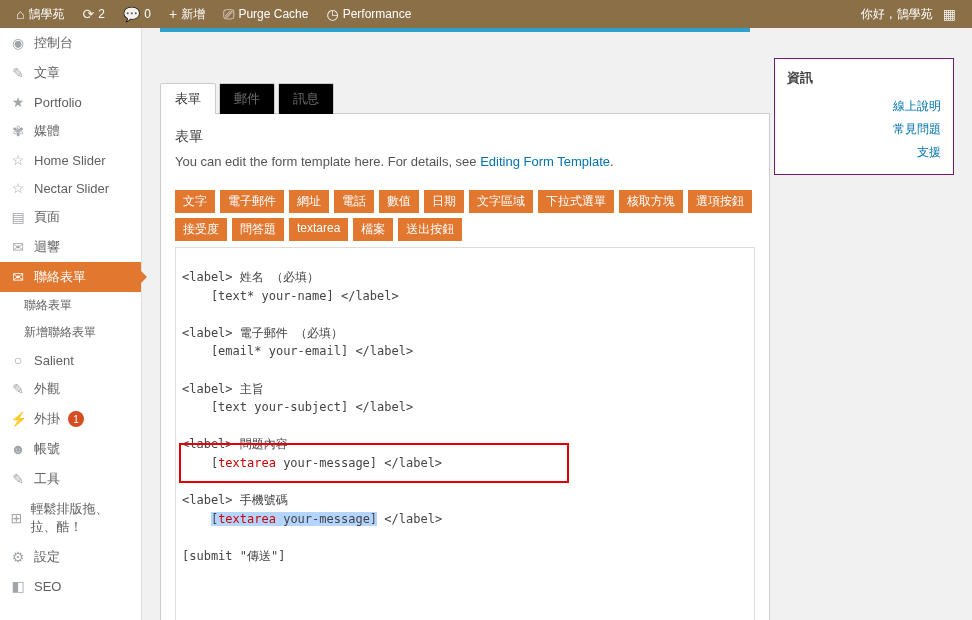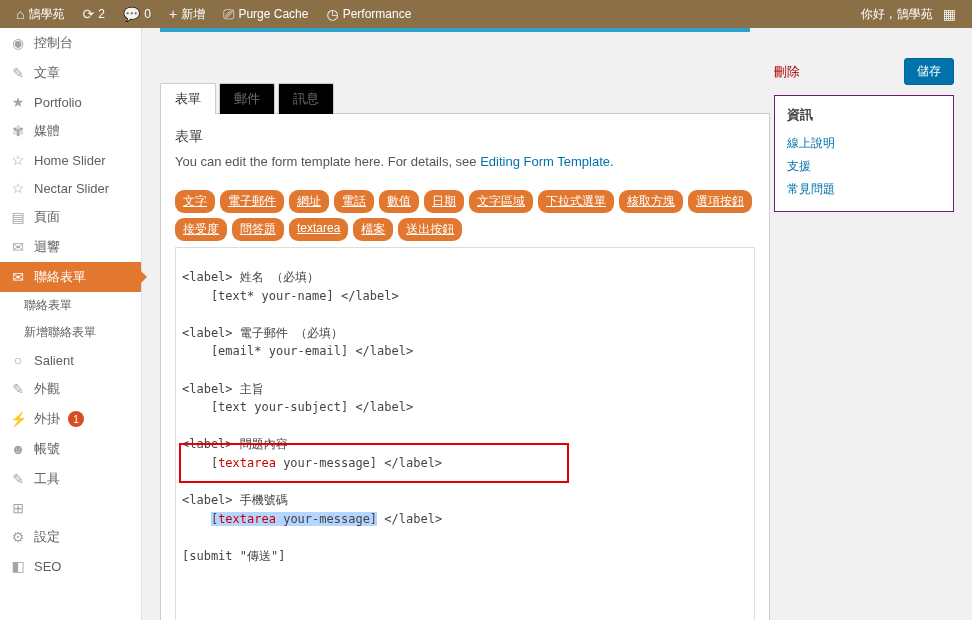--- a/index.html
+++ b/index.html
@@ -21,32 +21,32 @@
 .badge-num { display:inline-flex; align-items:center; justify-content:center; min-width:16px; height:16px; border-radius:8px; background:#d54e21; color:#fff; font-size:10px; padding:0 4px;}
 
 .content { flex:1; padding: 0 18px 30px 18px; position: relative; }
 .top-blue { position:absolute; top:0; left:18px; height:4px; background:#2ea2cc; width:590px; }
 .right-col { position:absolute; top:30px; right:18px; width:180px; }
 .action-row { display:flex; justify-content:space-between; align-items:center; margin-bottom:10px; }
 .link-del { color:#a00; text-decoration:none; cursor:pointer; }
 .btn-save { background:#0073aa; border:1px solid #006799; color:#fff; padding:4px 12px; border-radius:3px; cursor:pointer; font-size:12px; }
 .info-box { background:#fff; border:1px solid #701a75; padding:10px 12px; }
 .info-box h3 { font-size:13px; font-weight:600; margin-bottom:8px; }
-.info-box a { display:block; color:#0073aa; text-decoration:none; padding:3px 0; font-size:12px; cursor:pointer; }
+.info-box a { display:block; color:#0073aa; text-decoration:none; padding:3px 0; font-size:12px; cursor:pointer;text-align:right; }
 
 .main-panel { margin-top:55px; width: 610px; }
 .tab-bar { display:flex; border-bottom:1px solid #ccc; }
 .tab { padding:6px 14px; border:1px solid #ccc; border-bottom:none; background:#000000; margin-right:3px; margin-bottom:-1px; cursor:pointer; font-size:13px; color:#6e6e6e; border-radius:2px 2px 0 0;}
 .tab.active { background:#fff; color:#333; font-weight:500; }
 .panel-body { background:#fff; border:1px solid #ccc; border-top:none; padding:14px 14px 14px 14px; }
 .panel-body h2 { font-size:14px; font-weight:400; margin-bottom:8px; }
 .desc { font-size:13px; margin-bottom:21px; color:#555; }
 .desc a { color:#0073aa; text-decoration:none; cursor:pointer; }
 .tag-row { display:flex; flex-wrap:wrap; gap:5px; margin-bottom:6px; }
-.tag { background:#e27730; color:#fff; padding:3px 8px; border-radius:9px; font-size:12px; cursor:pointer;text-decoration:underline; }
+.tag { background:#e27730; color:#fff; padding:3px 8px; border-radius:0; font-size:12px; cursor:pointer; }
 .code-area { width:100%; height:382px; border:1px solid #ddd; padding:20px 6px; font-family: "Menlo", "Consolas", monospace; font-size:12px; line-height:1.55; resize:none; background:#fff; position:relative; overflow:hidden;}
 .code-content { white-space: pre; }
 .hl-red { color:#c00; }
 .hl-box { position:absolute; border:2px solid #e30000; left:3px; top:195px; width:390px; height:40px; pointer-events:none; }
 .sel { background:#b4d5ff; }
 </style>
 </head>
 <body>
 
 <div class="admin-bar">
@@ -138,44 +138,41 @@
     <div class="menu-item">
         <span class="mi-ico">☻</span>
         <span>帳號</span>
       </div>
     <div class="menu-item">
         <span class="mi-ico">✎</span>
         <span>工具</span>
       </div>
     <div class="menu-item">
         <span class="mi-ico">⊞</span>
+        <span>輕鬆排版拖、拉、酷！</span>
       </div>
     <div class="menu-item">
         <span class="mi-ico">⚙</span>
         <span>設定</span>
       </div>
     <div class="menu-item">
         <span class="mi-ico">◧</span>
         <span>SEO</span>
       </div>
 
   </div>
 
   <div class="content">
     <div class="top-blue"></div>
     <div class="right-col">
-      <div class="action-row">
-        <a class="link-del">刪除</a>
-        <button class="btn-save">儲存</button>
-      </div>
       <div class="info-box">
         <h3>資訊</h3>
         <a>線上說明</a>
+        <a>常見問題</a>
         <a>支援</a>
-        <a>常見問題</a>
       </div>
     </div>
 
     <div class="main-panel">
       <div class="tab-bar">
         <div class="tab active">表單</div>
         <div class="tab">郵件</div>
         <div class="tab">訊息</div>
       </div>
       <div class="panel-body">

